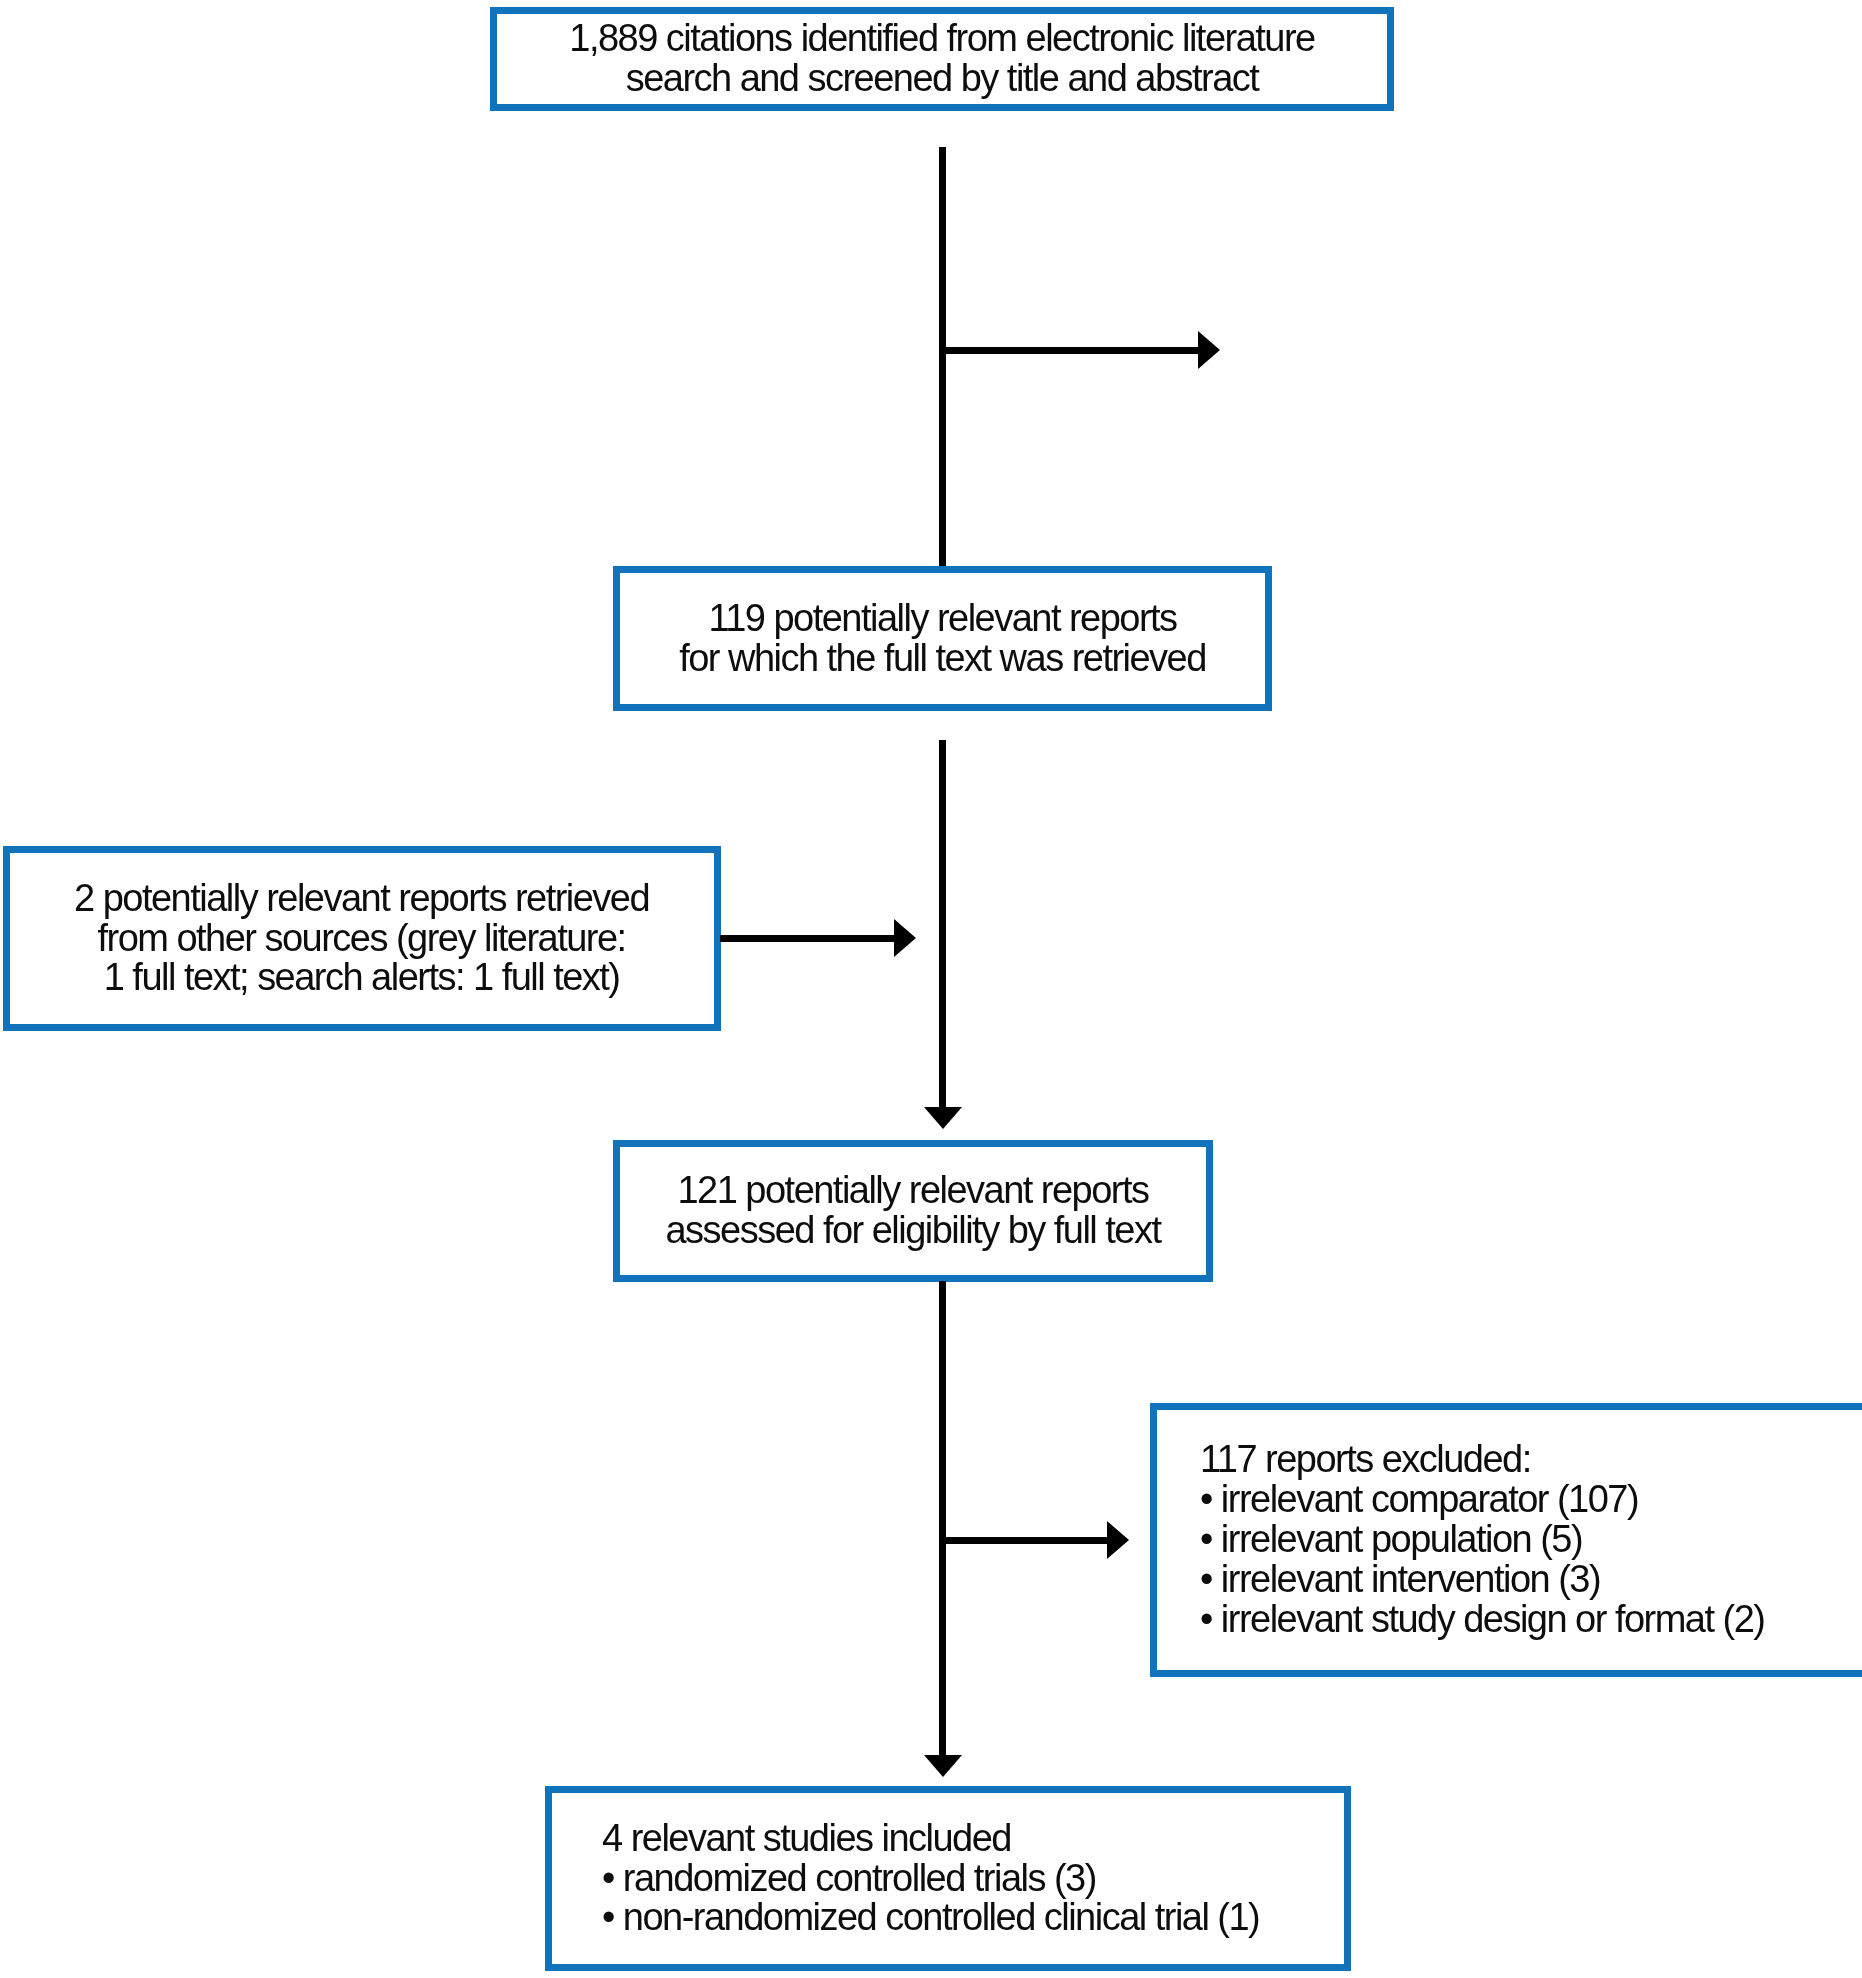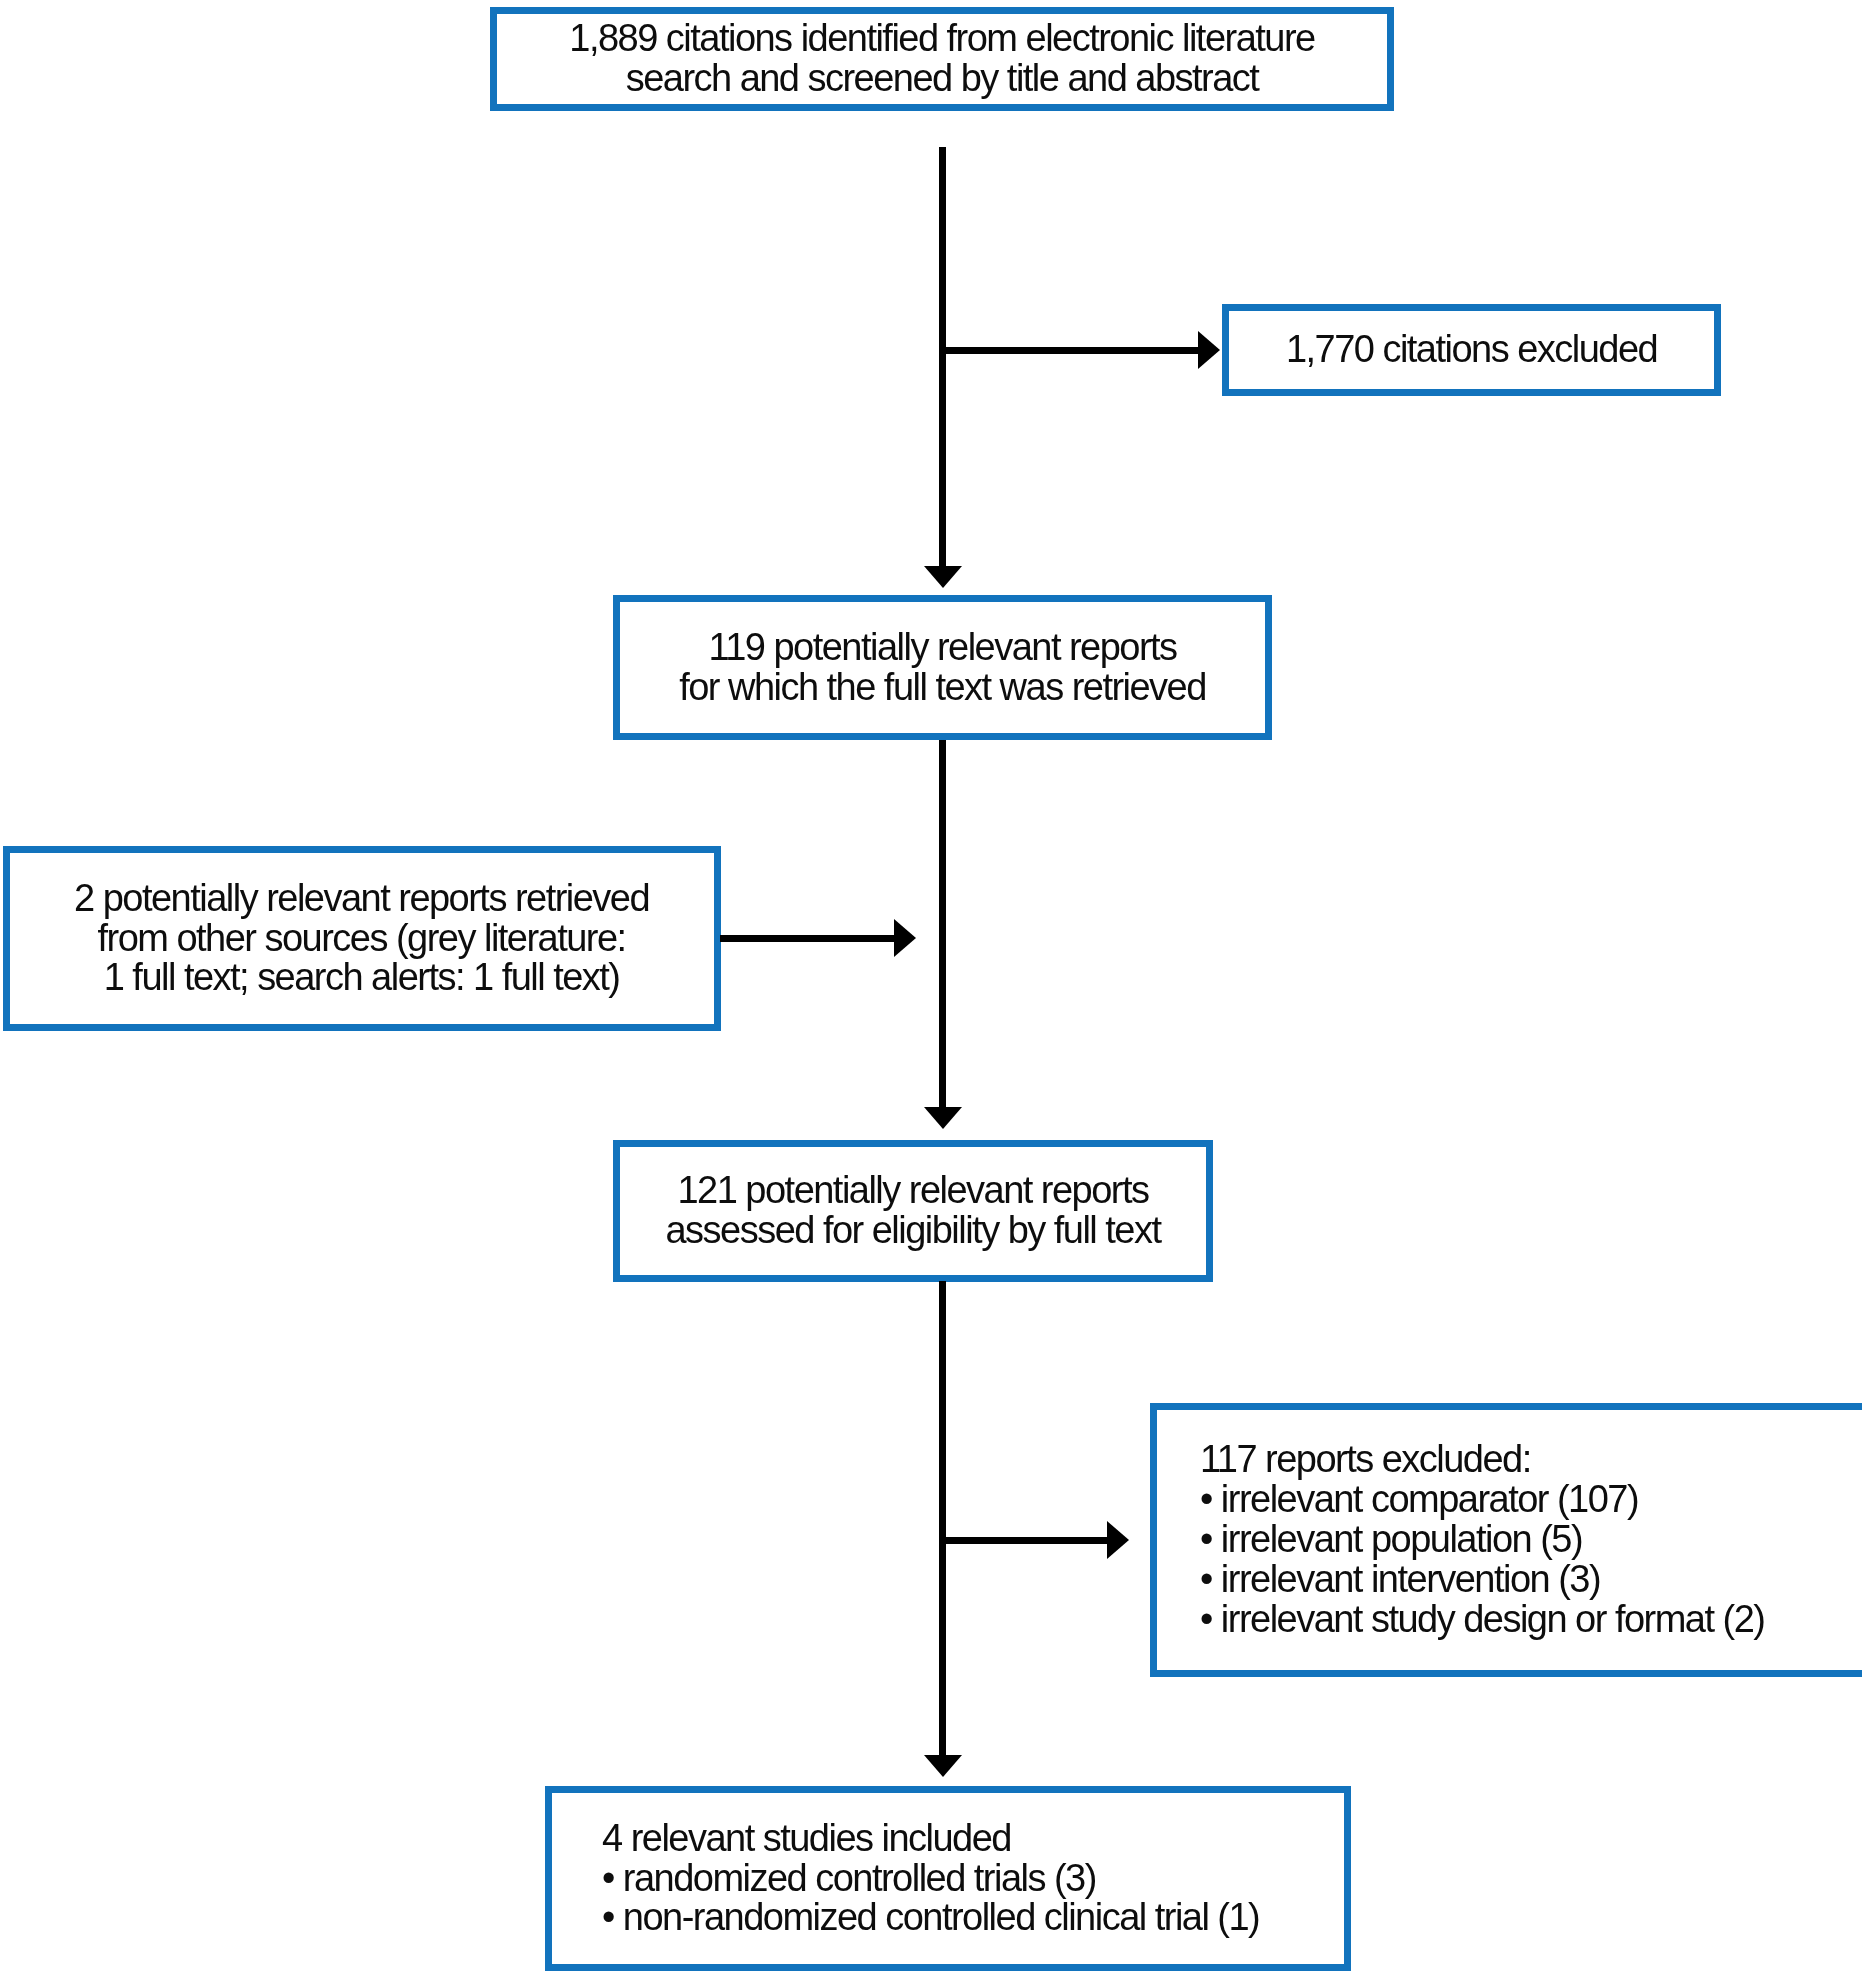--- a/index.html
+++ b/index.html
@@ -58,25 +58,22 @@
     <div class="tline">1,889 citations identified from electronic literature</div>
     <div class="tline">search and screened by title and abstract</div>
   </div>
 
   <div class="vline" style="left:939px;top:147px;height:419px;"></div>
   <div class="ah-down" style="left:924px;top:566px;"></div>
 
   <div class="hline" style="left:943px;top:347px;width:256px;"></div>
   <div class="ah-right" style="left:1198px;top:331px;"></div>
 
-  <div class="node center" style="left:1222px;top:304px;width:499px;height:92px;">
-    <div class="tline">1,770 citations excluded</div>
-  </div>
 
-  <div class="node center" style="left:613px;top:595px;width:659px;height:145px;">
+  <div class="node center" style="left:613px;top:566px;width:659px;height:145px;">
     <div class="tline">119 potentially relevant reports</div>
     <div class="tline">for which the full text was retrieved</div>
   </div>
 
   <div class="vline" style="left:939px;top:740px;height:367px;"></div>
   <div class="ah-down" style="left:924px;top:1107px;"></div>
 
   <div class="node center" style="left:2.6px;top:846px;width:718px;height:185px;">
     <div class="tline">2 potentially relevant reports retrieved</div>
     <div class="tline">from other sources (grey literature:</div>

